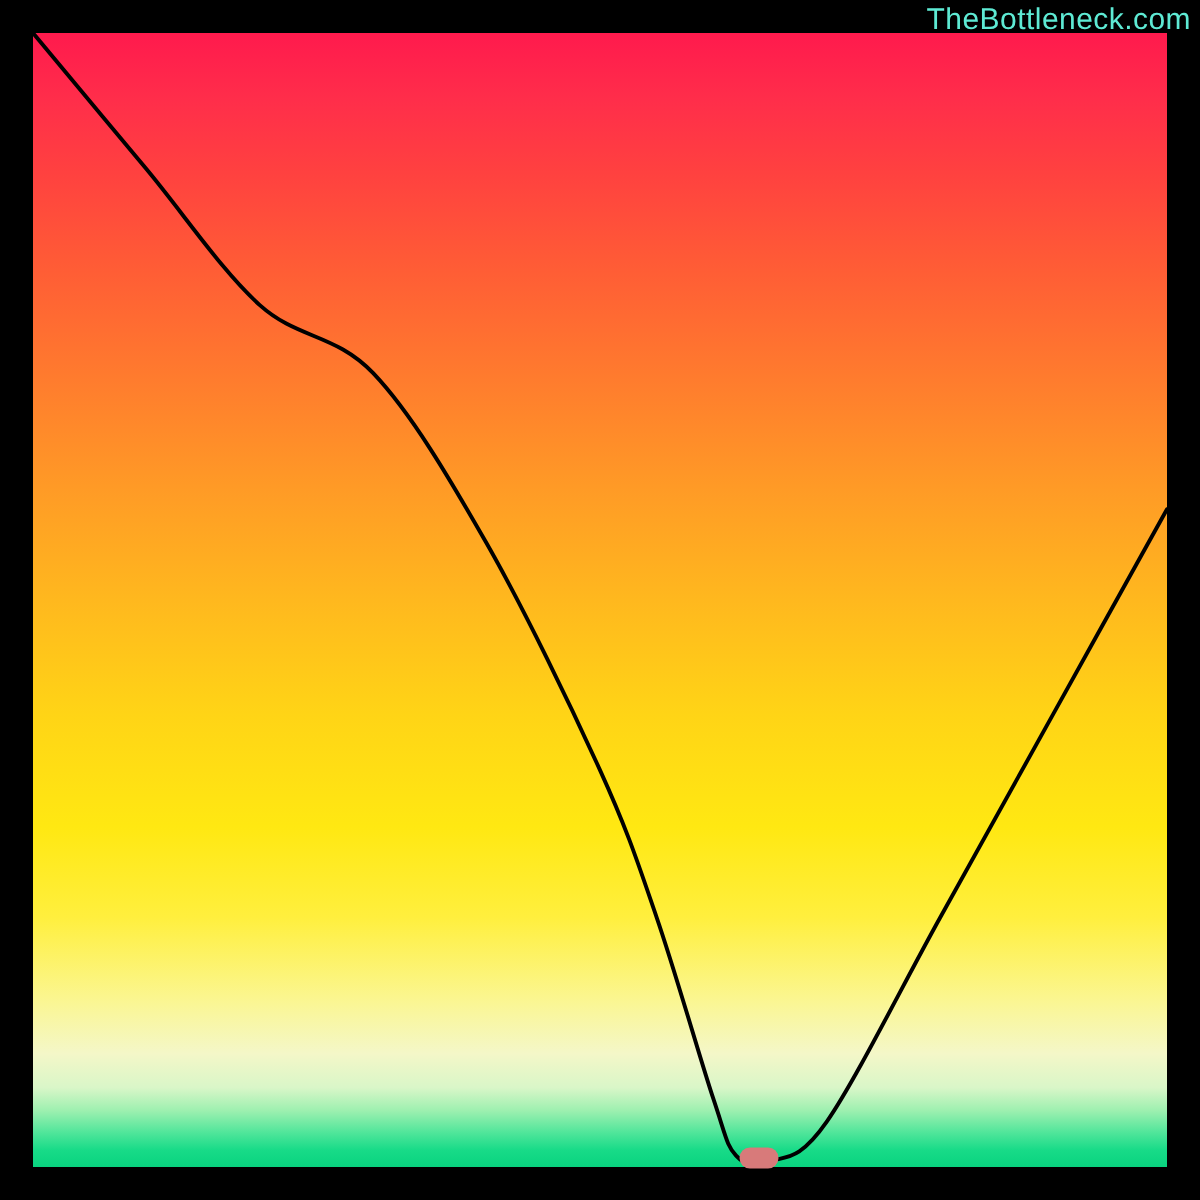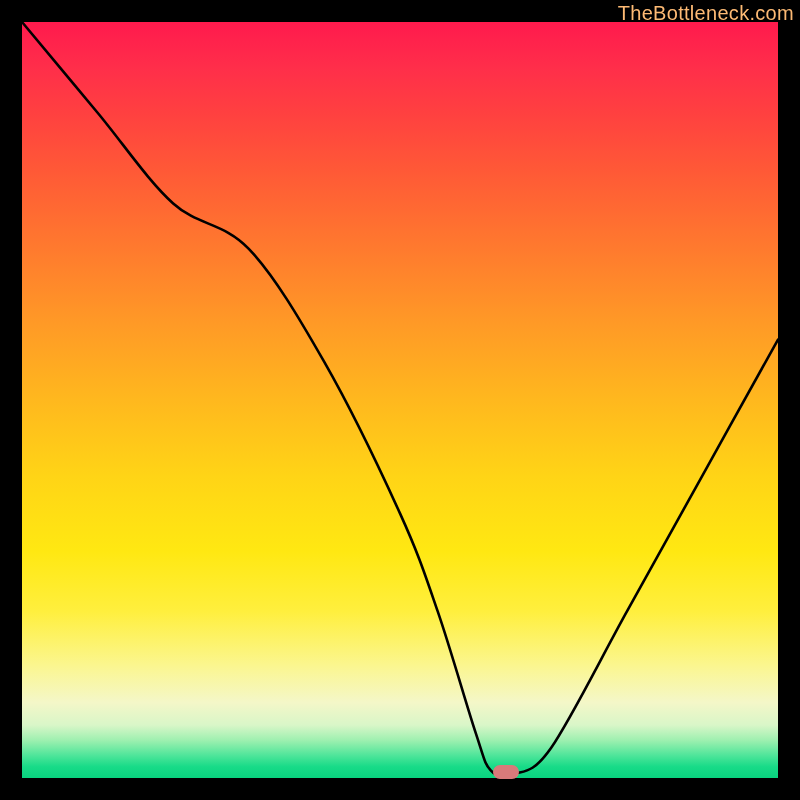--- a/index.html
+++ b/index.html
@@ -40,21 +40,21 @@
       #9ef0b0 95%,
       #4fe59a 97%,
       #18db88 98.5%,
       #09d37f 100%
     );
   }
   .watermark {
     position: absolute;
     top: 2px;
     right: 6px;
-    color: #fdba74;
+    color: #5eead4;
     font-size: 20px;
     font-weight: 500;
     letter-spacing: 0.3px;
     user-select: none;
   }
   svg.curve-layer {
     position: absolute;
     left: 0;
     top: 0;
     width: 756px;

